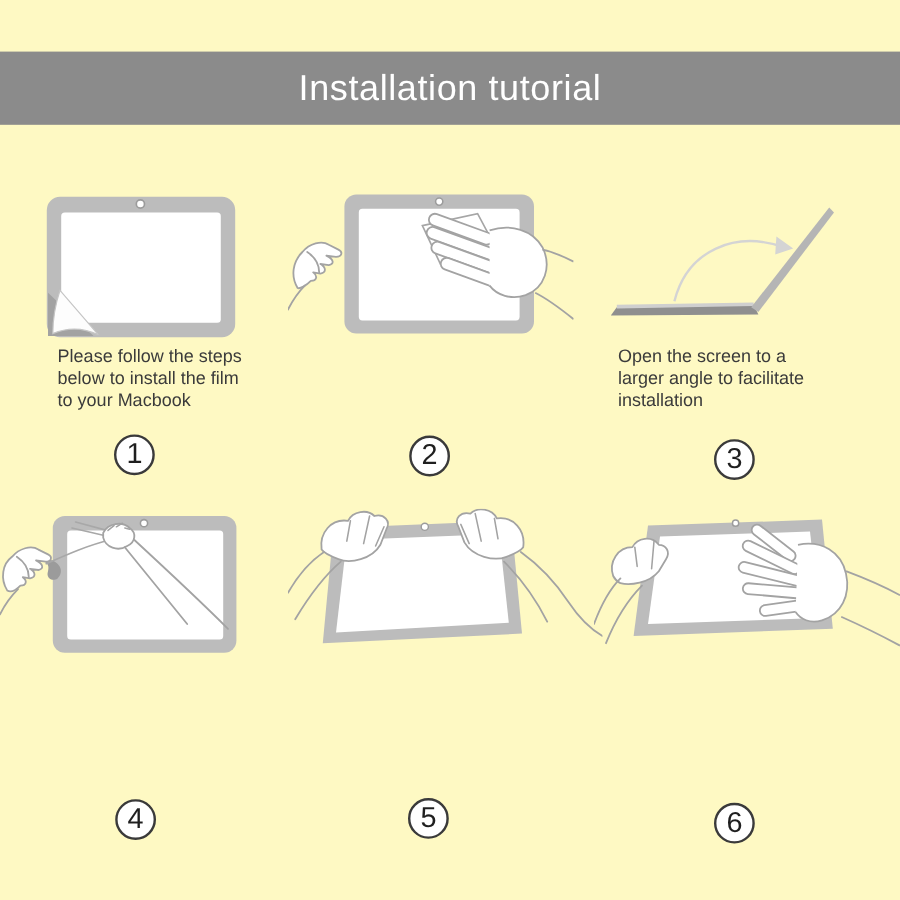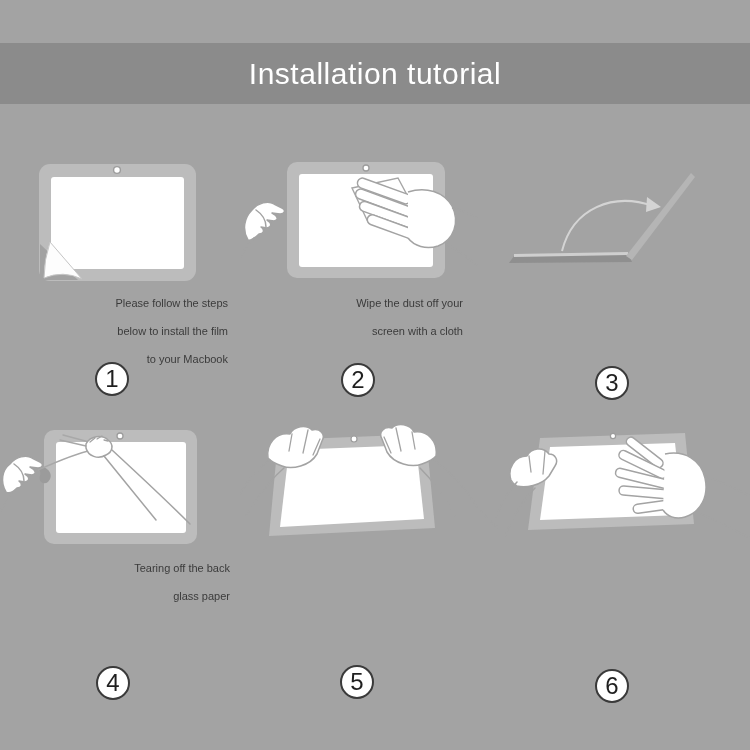--- a/index.html
+++ b/index.html
@@ -1,30 +1,30 @@
 <!DOCTYPE html>
 <html><head>
 <meta charset="utf-8">
 <style>
   html,body{margin:0;padding:0;background:#ffffff;}
   .page{
-    position:relative;width:750px;height:750px;background:#a3a3a3;overflow:hidden;
+    position:relative;width:750px;height:750px;background:#fef9c3;overflow:hidden;
     font-family:"Liberation Sans", sans-serif;
   }
   .banner{
     position:absolute;left:0;top:43px;width:750px;height:61px;background:#8b8b8b;
     display:flex;align-items:center;justify-content:center;
   }
   .banner-title{
     color:#ffffff;font-size:30px;font-weight:400;letter-spacing:0.5px;
   }
   .illo{position:absolute;}
   .caption{
-    position:absolute;font-size:11px;line-height:28px;color:#3b3b3b;
-    white-space:pre-line;text-align:right;
+    position:absolute;font-size:15px;line-height:18px;color:#3b3b3b;
+    white-space:pre-line;text-align:left;
   }
   .badge{
     position:absolute;width:34px;height:34px;border:2px solid #3a3a3a;border-radius:50%;
     display:flex;align-items:center;justify-content:center;box-sizing:border-box;
     background:#ffffff;
   }
   .badge span{font-size:24px;color:#1f1f1f;line-height:1;}
   svg{display:block;}
 </style>
 </head>
@@ -130,24 +130,23 @@
       <rect x="138" y="78" width="42" height="9" rx="4.5" transform="rotate(-8 159 82)"></rect>
       <path d="M170,30 C190,26 206,36 210,54 C214,72 206,88 190,93 C180,96 172,92 168,86"></path>
       <path d="M210,52 C226,58 240,64 255,72" fill="none"></path>
       <path d="M206,90 C224,98 240,106 255,114" fill="none"></path>
     </g>
   </svg>
 
   <div class="caption" style="left:48px;top:289px;width:180px">Please follow the steps
 below to install the film
 to your Macbook</div>
-  <div class="caption" style="left:283px;top:289px;width:180px">Wipe the dust off your
-screen with a cloth</div>
-  <div class="caption" style="left:40px;top:554px;width:190px">Tearing off the back
-glass paper</div>
+  <div class="caption" style="left:515px;top:289px;width:190px">Open the screen to a
+larger angle to facilitate
+installation</div>
 
   <div class="badge" style="left:95px;top:362px">
     <span>1</span>
   </div>
   <div class="badge" style="left:341px;top:363px">
     <span>2</span>
   </div>
   <div class="badge" style="left:595px;top:366px">
     <span>3</span>
   </div>

